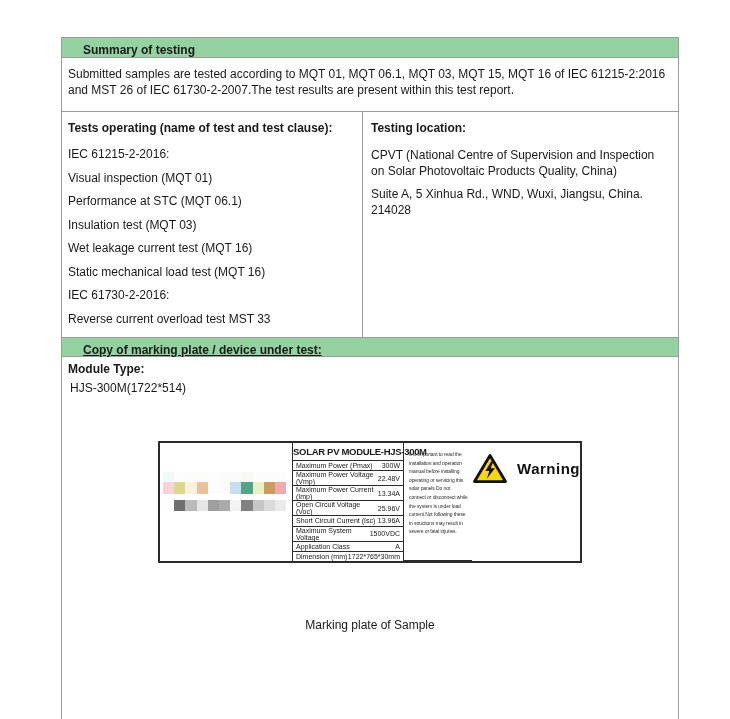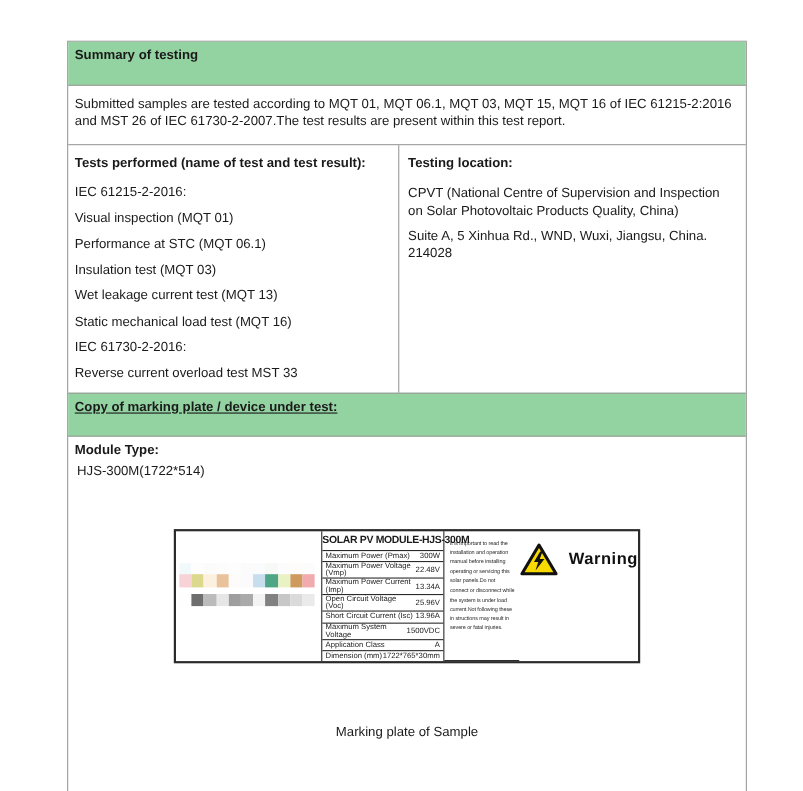--- a/index.html
+++ b/index.html
@@ -2,21 +2,21 @@
 <html><head>
 <meta charset="utf-8">
 <style>
   * { margin:0; padding:0; box-sizing:border-box; }
   html,body { width:730px; height:719px; background:#ffffff;
               font-family:"Liberation Sans", sans-serif; color:#1a1a1a; }
   .doc { position:absolute; left:61px; top:37px; width:618px;
          border:1px solid #9c9c9c; background:#fff; }
 
   .green-bar { background:#93d2a1; border-bottom:1px solid #9c9c9c;
-               height:40px; line-height:24px; padding-left:6px;
+               height:20px; line-height:24px; padding-left:21px;
                font-size:12px; font-weight:bold; }
   .green-bar.second { border-top:1px solid #9c9c9c;text-decoration:underline; }
 
   .summary-body { padding:8px 10px 13px 6px; font-size:12px; line-height:16px;
                   border-bottom:1px solid #9c9c9c; }
 
   .cols { display:flex; min-height:196px; }
   .col-left  { width:301px; border-right:1px solid #9c9c9c; padding:9px 8px 2px 6px; }
   .col-right { flex:1; padding:9px 10px 2px 8px; }
   .col-header { font-size:12px; font-weight:bold; margin-bottom:12px; }
@@ -62,26 +62,26 @@
 <div class="doc">
 
   <div class="green-bar" style="background: rgb(147, 210, 161);">
     <span>Summary of testing</span>
   </div>
 
   <div class="summary-body">Submitted samples are tested according to MQT 01, MQT 06.1, MQT 03, MQT 15, MQT 16 of IEC 61215-2:2016 and MST 26 of IEC 61730-2-2007.The test results are present within this test report.</div>
 
   <div class="cols">
     <div class="col-left">
-      <div class="col-header">Tests performed (name of test and test result):</div>
+      <div class="col-header">Tests operating (name of test and test clause):</div>
       <div class="test-item">IEC 61215-2-2016:</div>
       <div class="test-item">Visual inspection (MQT 01)</div>
       <div class="test-item">Performance at STC (MQT 06.1)</div>
       <div class="test-item">Insulation test (MQT 03)</div>
-      <div class="test-item">Wet leakage current test (MQT 13)</div>
+      <div class="test-item">Wet leakage current test (MQT 16)</div>
       <div class="test-item">Static mechanical load test (MQT 16)</div>
       <div class="test-item">IEC 61730-2-2016:</div>
       <div class="test-item">Reverse current overload test MST 33</div>
     </div>
     <div class="col-right">
       <div class="col-header">Testing location:</div>
       <div class="loc-line">CPVT (National Centre of Supervision and Inspection on Solar Photovoltaic Products Quality, China)</div>
       <div class="loc-line">Suite A, 5 Xinhua Rd., WND, Wuxi, Jiangsu, China. 214028</div>
     </div>
   </div>

